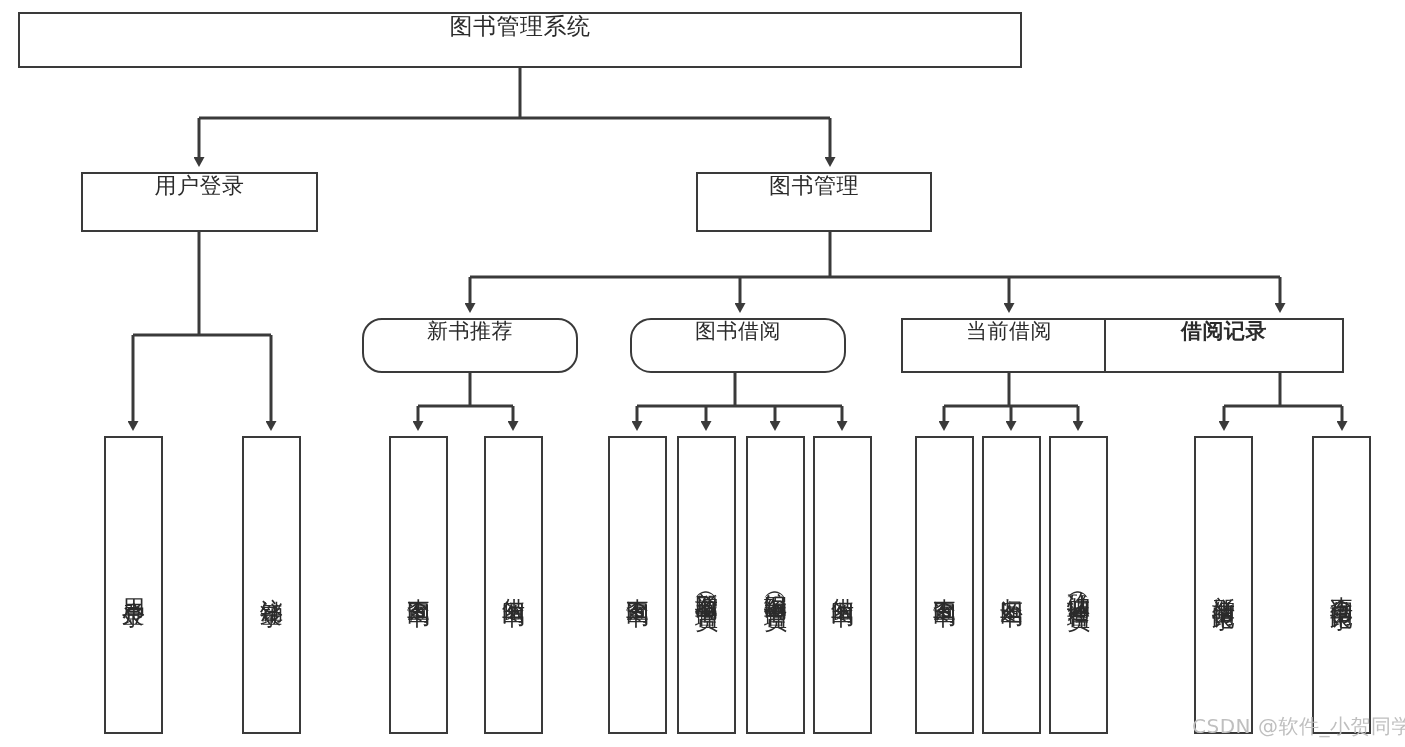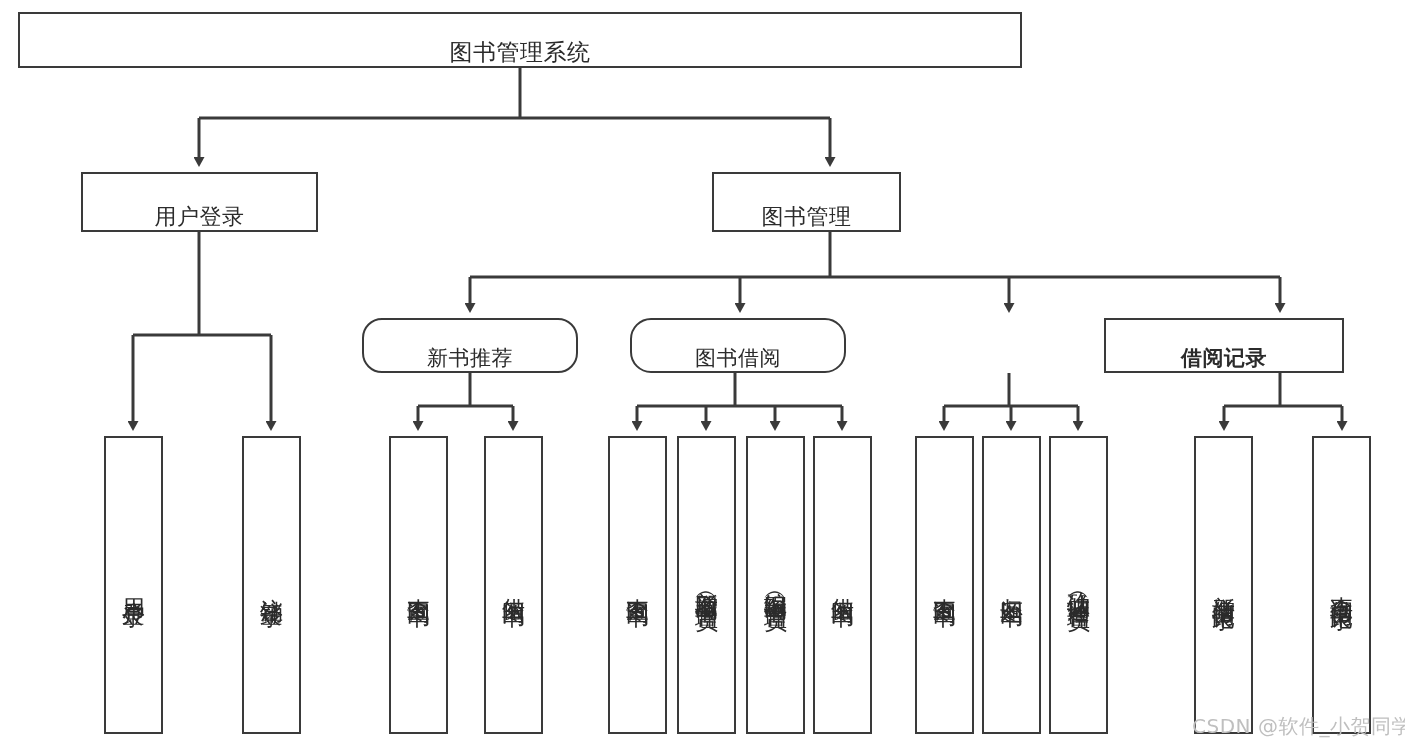--- a/index.html
+++ b/index.html
@@ -26,21 +26,21 @@
     width: 1405px;
     height: 747px;
     pointer-events: none;
   }
   .node {
     position: absolute;
     box-sizing: border-box;
     background: #ffffff;
     border: 2.5px solid #3a3a3a;
     display: flex;
-    align-items: flex-end;
+    align-items: flex-start;
     justify-content: center;
     color: #2b2b2b;
     z-index: 2;
   }
   .node .label {
     display: block;
     line-height: 1.12;
     letter-spacing: 0.5px;
     white-space: nowrap;
   }
@@ -127,30 +127,33 @@
     </g>
   </svg>
 
   <div class="node root" style="left:18px; top:12px; width:1004px; height:56px;">
     <span class="label">图书管理系统</span>
   </div>
 
   <div class="node lvl2" style="left:81px; top:172px; width:237px; height:60px;">
     <span class="label">用户登录</span>
   </div>
-  <div class="node lvl2" style="left:712px; top:172px; width:189px; height:60px;">
+  <div class="node lvl2" style="left:696px; top:172px; width:236px; height:60px;">
     <span class="label">图书管理</span>
   </div>
 
   <div class="node lvl3" style="left:362px; top:318px; width:216px; height:55px;border-radius:20px;">
     <span class="label">新书推荐</span>
   </div>
   <div class="node lvl3" style="left:630px; top:318px; width:216px; height:55px;border-radius:21px;">
     <span class="label">图书借阅</span>
   </div>
+  <div class="node lvl3" style="left:901px; top:318px; width:216px; height:55px;">
+    <span class="label">当前借阅</span>
+  </div>
   <div class="node lvl3" style="left:1104px; top:318px; width:240px; height:55px;font-weight:bold;">
     <span class="label">借阅记录</span>
   </div>
 
   <div class="node leaf" style="left:104px; top:436px; width:59px; height:298px;">
     <span class="label">用户登录</span>
   </div>
   <div class="node leaf" style="left:242px; top:436px; width:59px; height:298px;">
     <span class="label">注销登录</span>
   </div>

